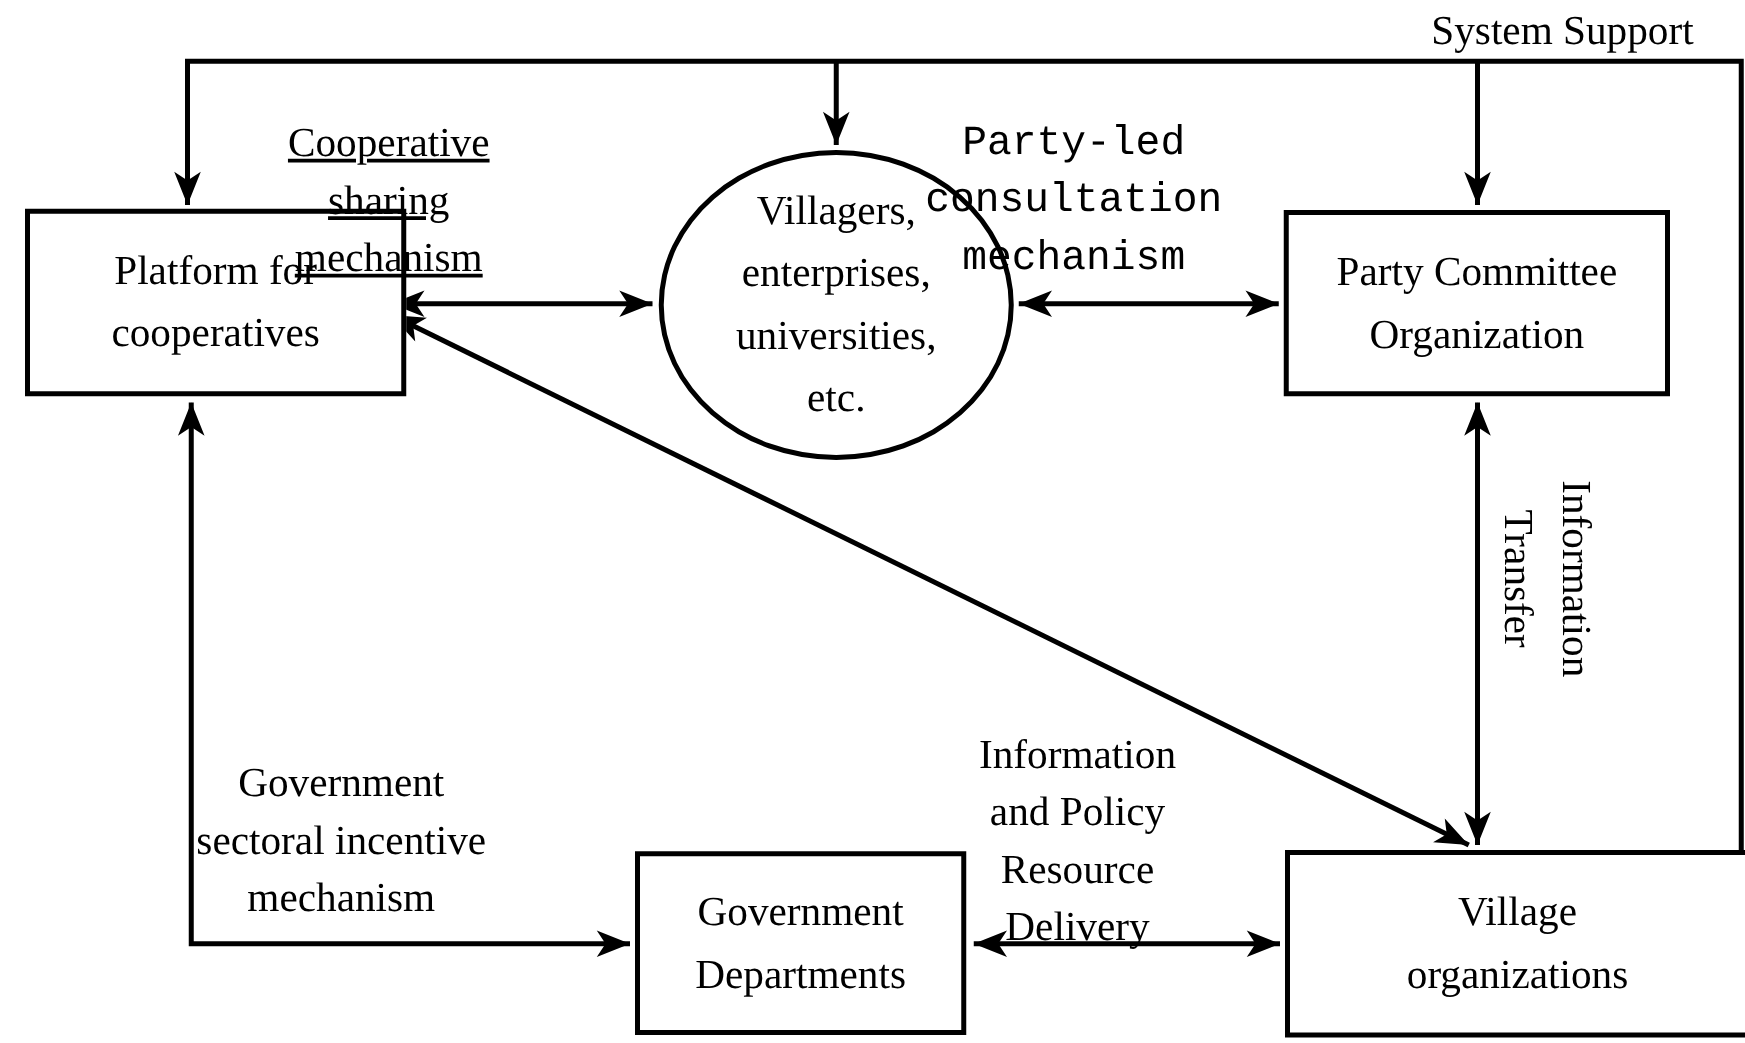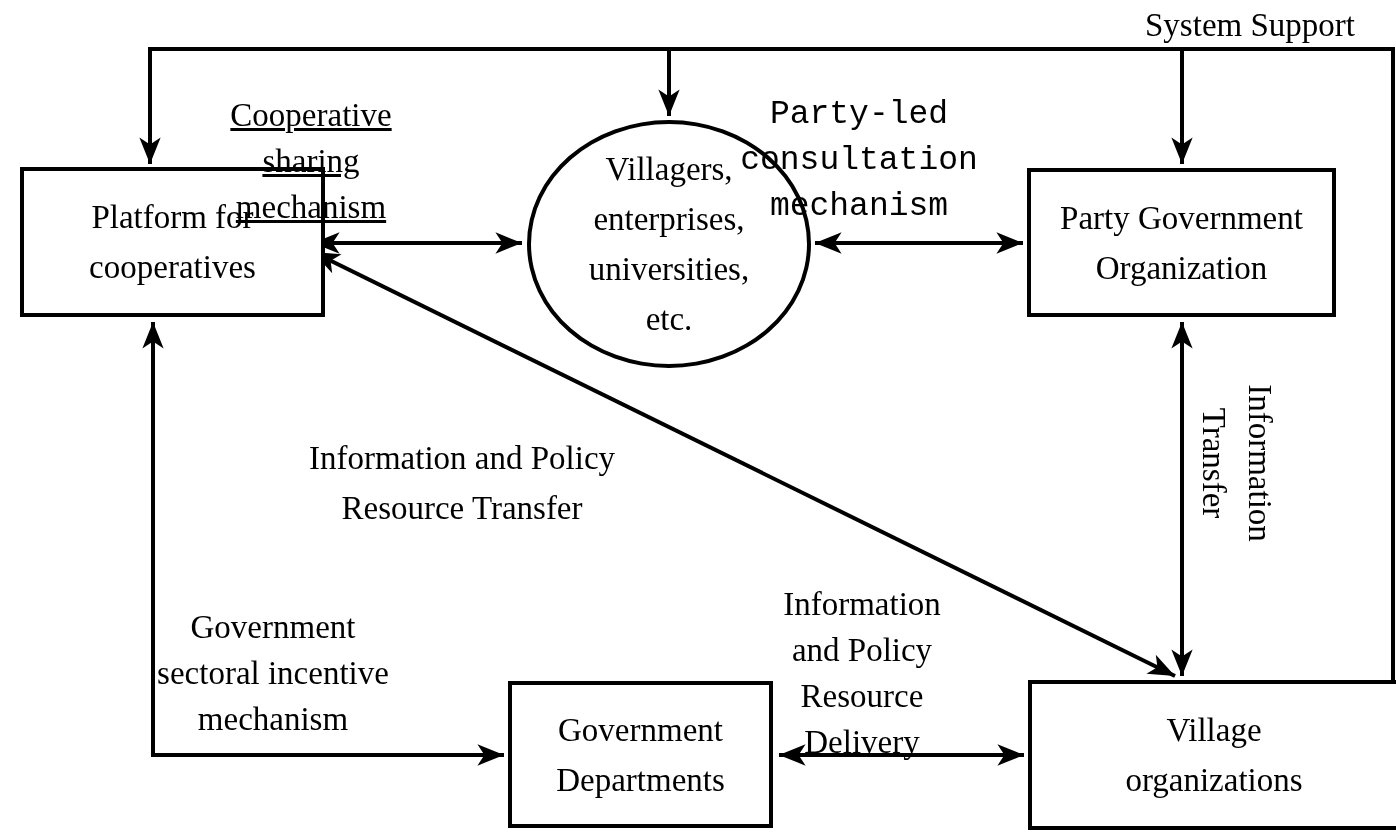--- a/index.html
+++ b/index.html
@@ -91,21 +91,21 @@
   </div>
 
   <div class="node node-villagers">
     <span class="node-label">Villagers,
 enterprises,
 universities,
 etc.</span>
   </div>
 
   <div class="node node-party">
-    <span class="node-label">Party Government
+    <span class="node-label">Party Committee
 Organization</span>
   </div>
 
   <div class="node node-government">
     <span class="node-label">Government
 Departments</span>
   </div>
 
   <div class="node node-village">
     <span class="node-label">Village
@@ -115,22 +115,20 @@
   <div class="elabel lbl-system-support">System Support</div>
 
   <div class="elabel lbl-coop-sharing">Cooperative
 sharing
 mechanism</div>
 
   <div class="elabel lbl-party-led">Party-led
 consultation
 mechanism</div>
 
-  <div class="elabel lbl-info-transfer-mid">Information and Policy
-Resource Transfer</div>
 
   <div class="elabel lbl-info-transfer-rot">Information
 Transfer</div>
 
   <div class="elabel lbl-gov-incentive">Government
 sectoral incentive
 mechanism</div>
 
   <div class="elabel lbl-info-delivery">Information
 and Policy

